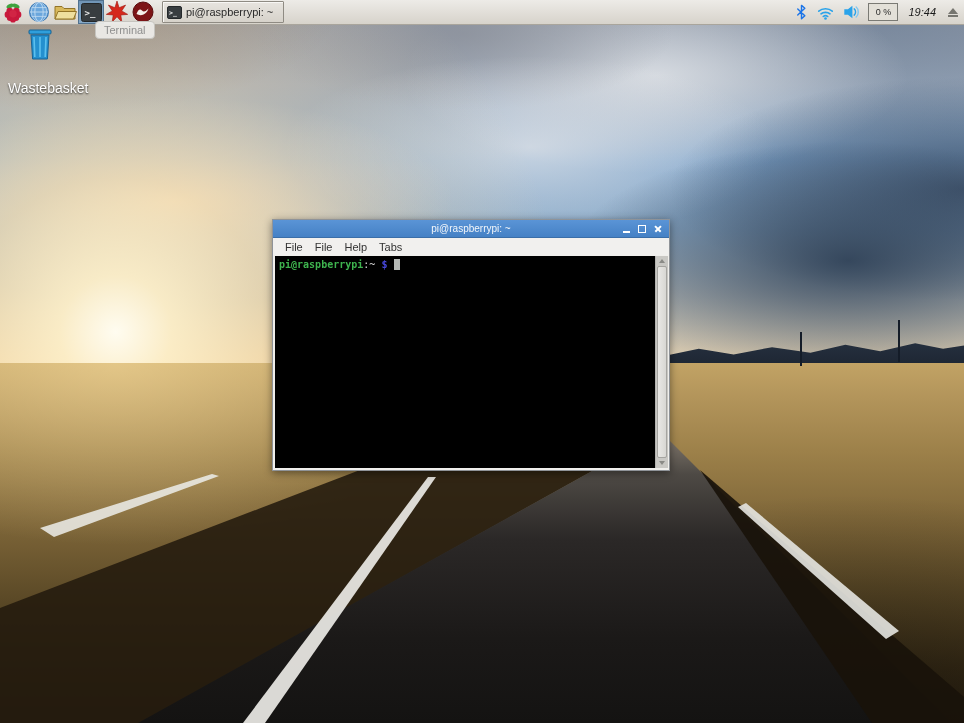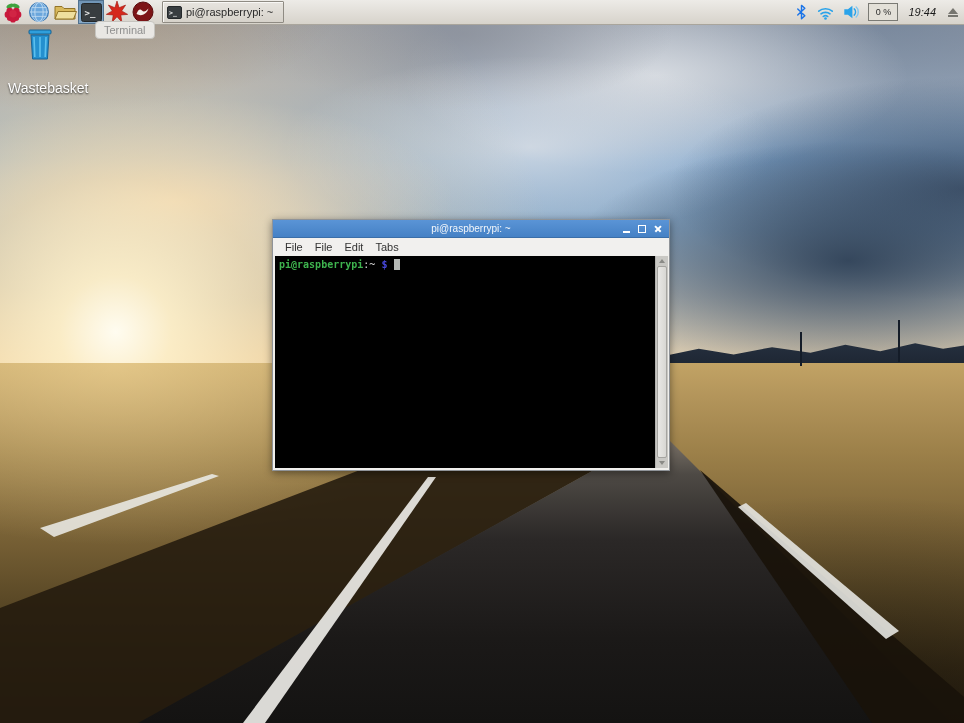--- a/index.html
+++ b/index.html
@@ -139,21 +139,21 @@
             <span class="max"></span>
           </div>
         <div class="ctl">
             <span class="cls"></span>
           </div>
       </div>
     </div>
     <div class="menubar">
       <span class="menu-item">File</span>
       <span class="menu-item">File</span>
-      <span class="menu-item">Edit</span>
+      <span class="menu-item">Help</span>
       <span class="menu-item">Tabs</span>
     </div>
     <div class="term-wrap">
       <div class="term-screen">
         <div class="prompt-line"><span class="p-user">pi@raspberrypi</span><span class="p-colon">:</span><span class="p-path">~</span><span class="p-dollar"> $</span><span> </span><span class="cursor"></span></div>
       </div>
       <div class="scrollbar">
         <div class="sb-arrow">
             <span class="sb-up"></span>
           </div>

